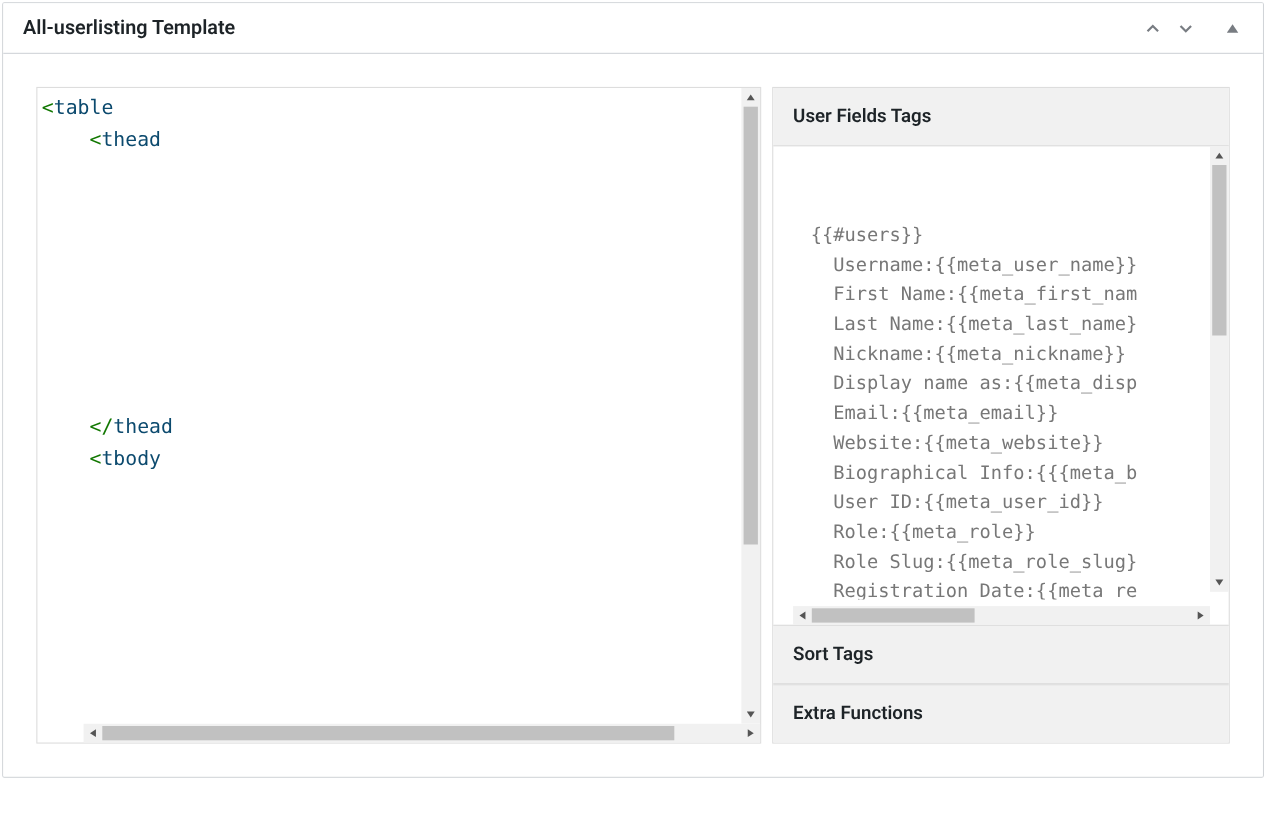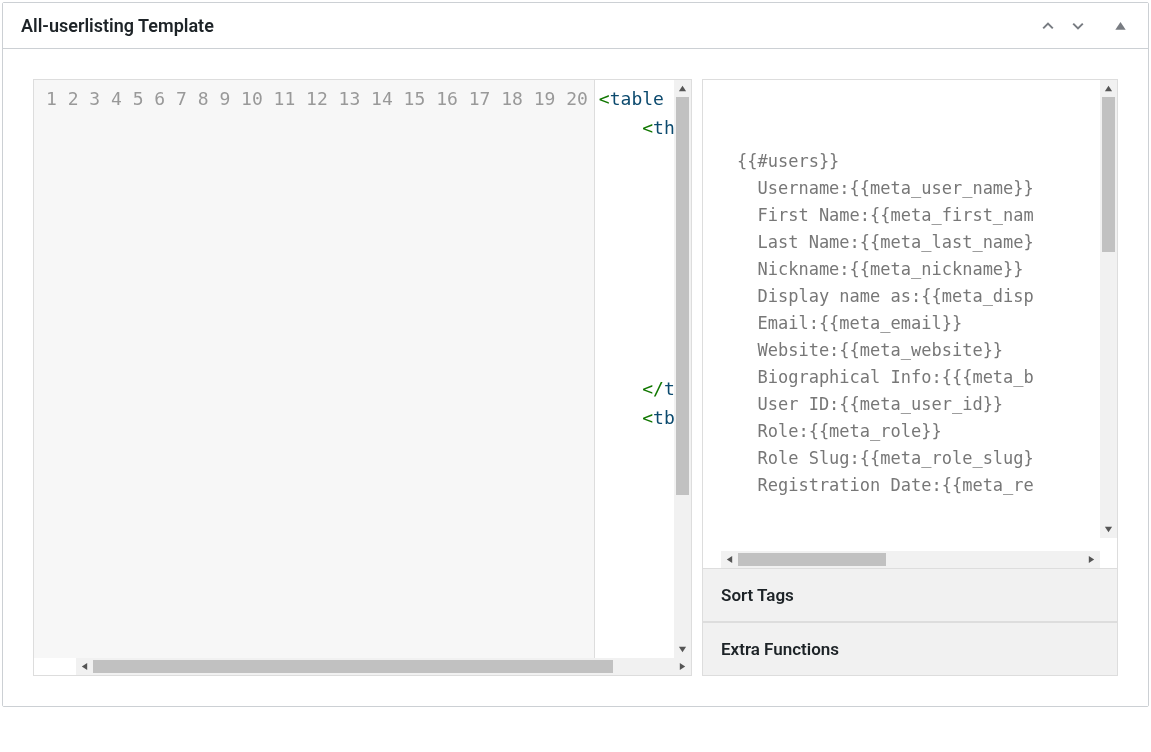--- a/index.html
+++ b/index.html
@@ -215,40 +215,20 @@
             <path d="M10 3l8 12H2z"></path>
           </svg>
       </span>
     </div>
   </div>
 
   <div class="panel-body">
 
     <div class="editor-wrap">
       <div class="editor-scroll">
-        <div class="gutter" id="gutter">1
-2
-3
-4
-5
-6
-7
-8
-9
-10
-11
-12
-13
-14
-15
-16
-17
-18
-19
-20</div>
         <div class="code-area">
           <div class="code" id="code"><span class="t-bracket">&lt;</span><span class="t-tag">table</span> 
     <span class="t-bracket">&lt;</span><span class="t-tag">thead</span>
         
                
               
               
               
               
              
@@ -292,20 +272,21 @@
           </div>
         <div class="right-arrow arrow-box">
           <svg width="9" height="9" viewBox="0 0 10 10" fill="currentColor">
               <path d="M8 5L2 9V1z"></path>
             </svg>
         </div>
       </div>
     </div>
 
     <div class="sidebar">
+      <div class="acc-header">User Fields Tags</div>
       <div class="acc-body">
         <div class="tags-content">
           <div class="inner" id="tags-inner">{{#users}}
   Username:{{meta_user_name}}
   First Name:{{meta_first_nam
   Last Name:{{meta_last_name}
   Nickname:{{meta_nickname}}
   Display name as:{{meta_disp
   Email:{{meta_email}}
   Website:{{meta_website}}

